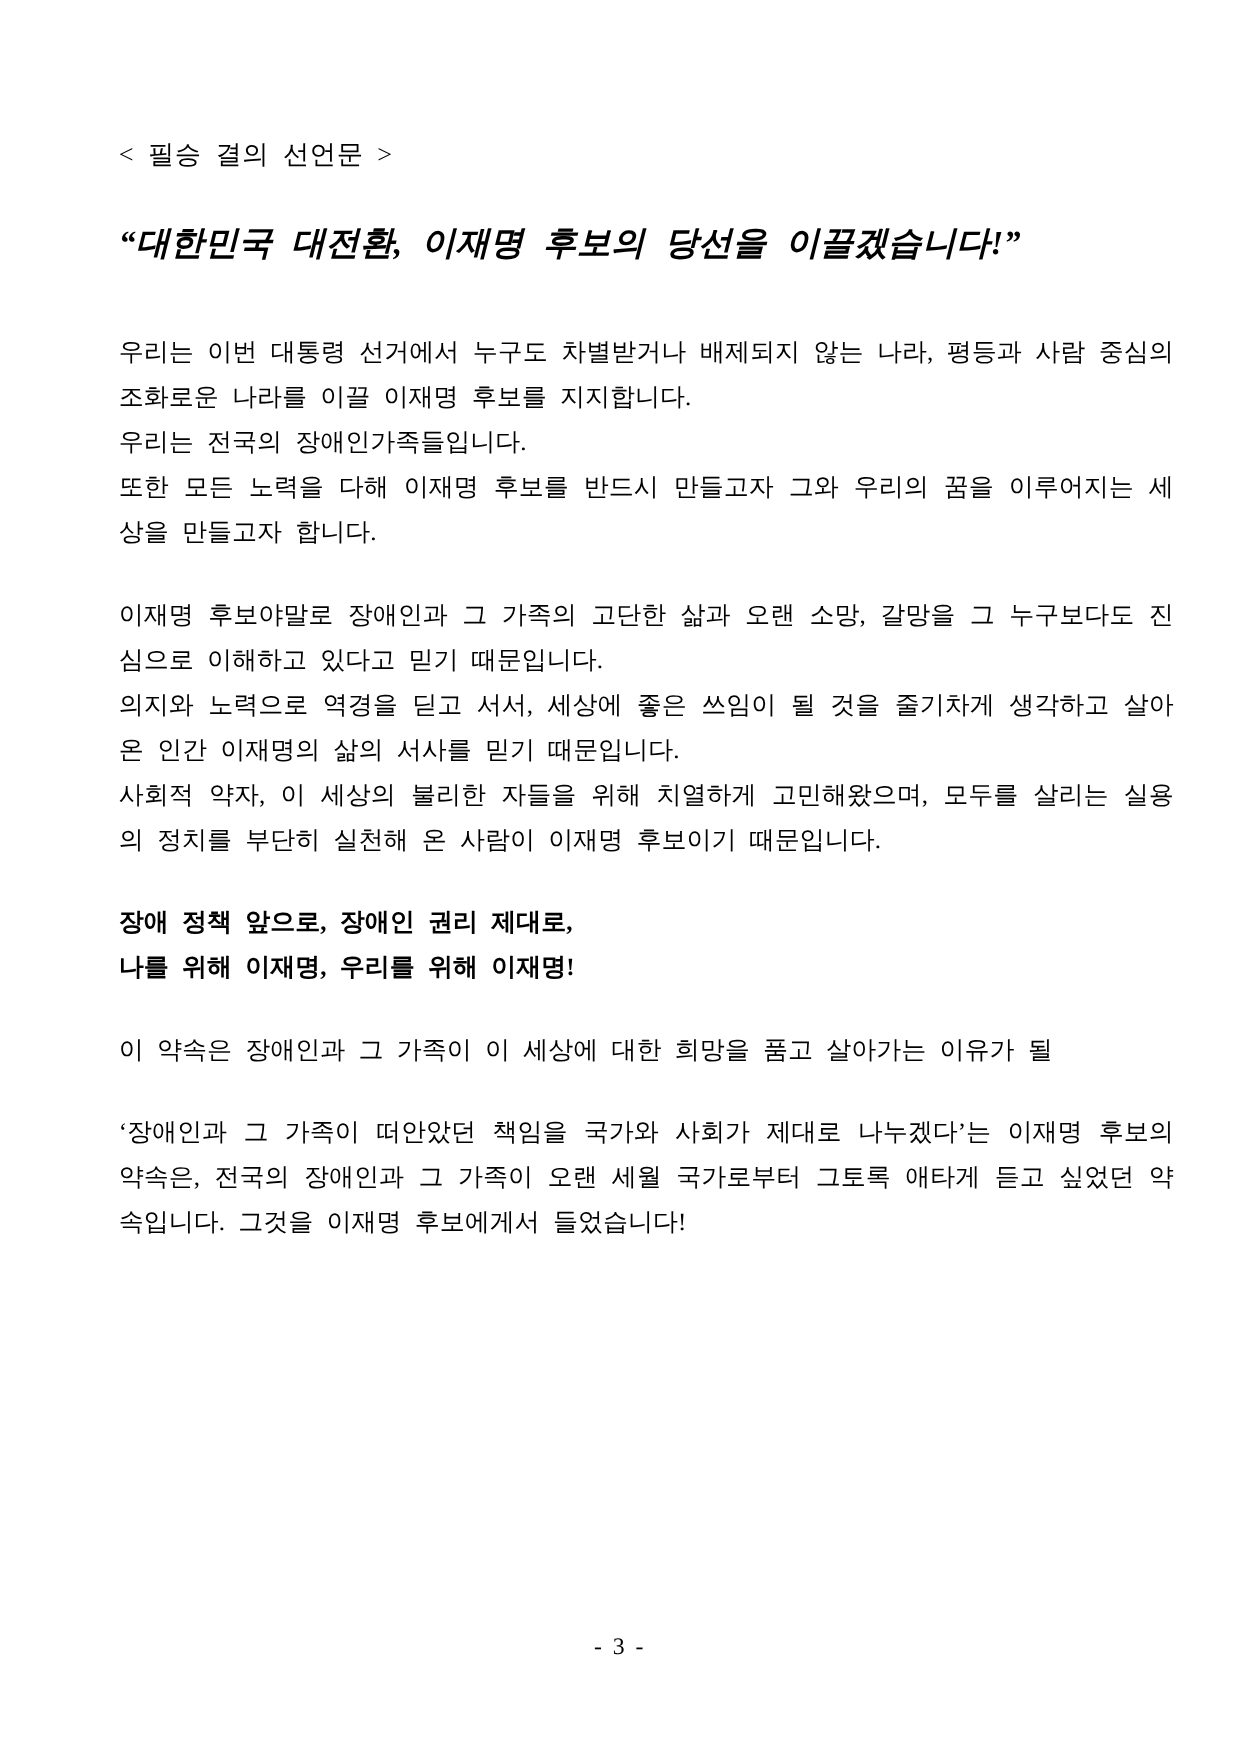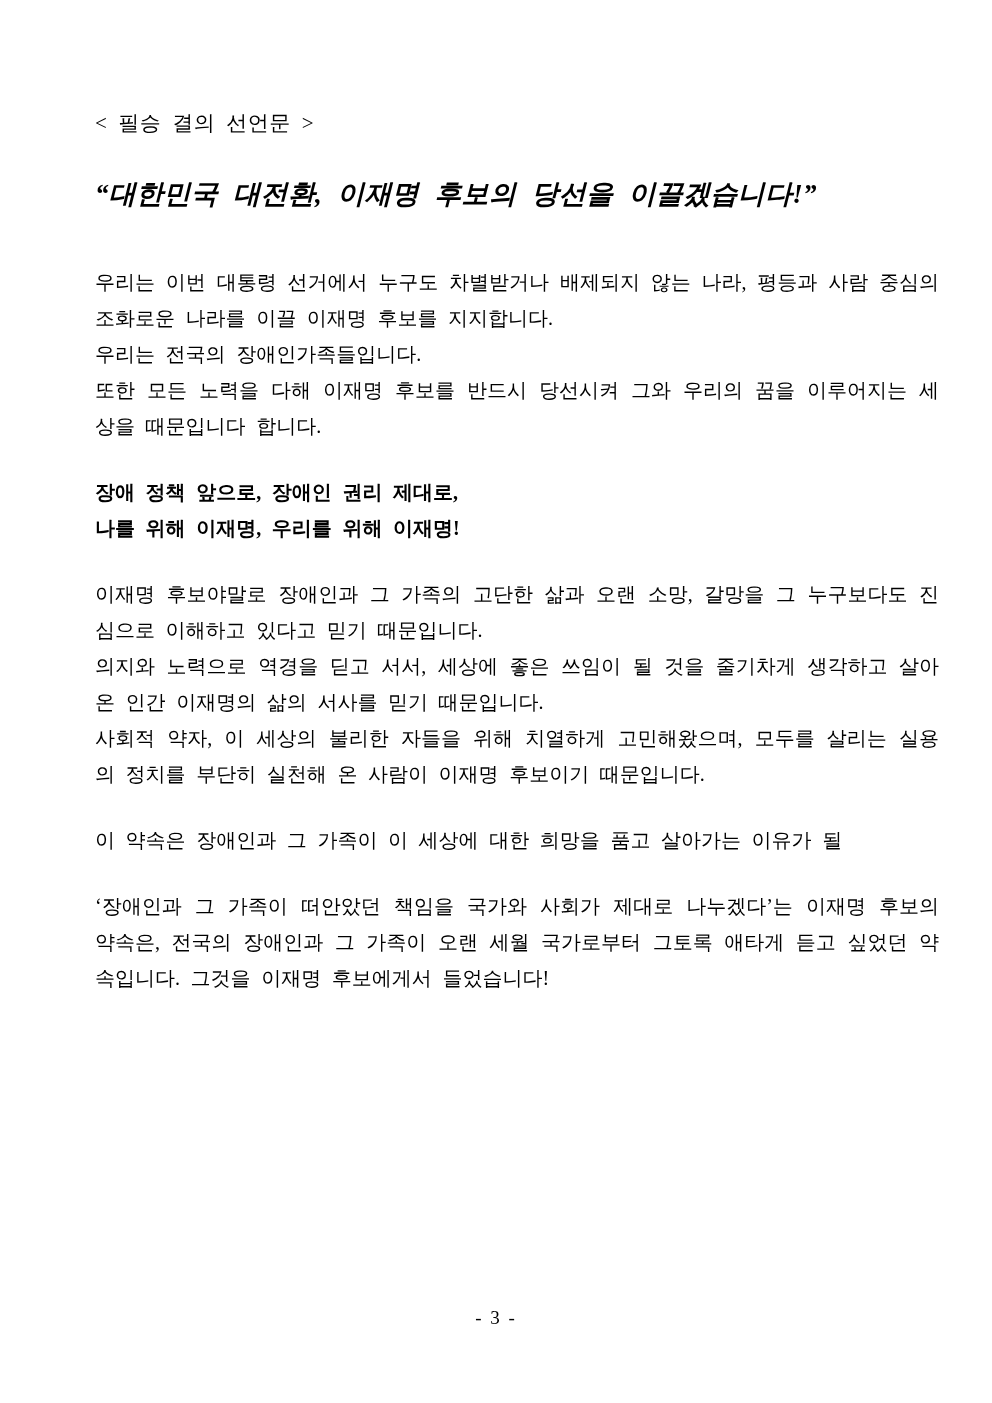--- a/index.html
+++ b/index.html
@@ -67,32 +67,32 @@
 
 <div class="page">
 
   <div class="doc-title">&lt; 필승 결의 선언문 &gt;</div>
 
   <div class="headline">“대한민국 대전환, 이재명 후보의 당선을 이끌겠습니다!”</div>
 
   <div class="group first">
     <div class="para">우리는 이번 대통령 선거에서 누구도 차별받거나 배제되지 않는 나라, 평등과 사람 중심의 조화로운 나라를 이끌 이재명 후보를 지지합니다.</div>
     <div class="para">우리는 전국의 장애인가족들입니다.</div>
-    <div class="para">또한 모든 노력을 다해 이재명 후보를 반드시 당선시켜 그와 우리의 꿈을 이루어지는 세상을 때문입니다 합니다.</div>
-  </div>
-
-  <div class="group">
-    <div class="para emphasis">장애 정책 앞으로, 장애인 권리 제대로,</div>
-    <div class="para emphasis">나를 위해 이재명, 우리를 위해 이재명!</div>
+    <div class="para">또한 모든 노력을 다해 이재명 후보를 반드시 만들고자 그와 우리의 꿈을 이루어지는 세상을 만들고자 합니다.</div>
   </div>
 
   <div class="group">
     <div class="para">이재명 후보야말로 장애인과 그 가족의 고단한 삶과 오랜 소망, 갈망을 그 누구보다도 진심으로 이해하고 있다고 믿기 때문입니다.</div>
     <div class="para">의지와 노력으로 역경을 딛고 서서, 세상에 좋은 쓰임이 될 것을 줄기차게 생각하고 살아온 인간 이재명의 삶의 서사를 믿기 때문입니다.</div>
     <div class="para">사회적 약자, 이 세상의 불리한 자들을 위해 치열하게 고민해왔으며, 모두를 살리는 실용의 정치를 부단히 실천해 온 사람이 이재명 후보이기 때문입니다.</div>
+  </div>
+
+  <div class="group">
+    <div class="para emphasis">장애 정책 앞으로, 장애인 권리 제대로,</div>
+    <div class="para emphasis">나를 위해 이재명, 우리를 위해 이재명!</div>
   </div>
 
 
 
   <div class="group">
     <div class="para">이 약속은 장애인과 그 가족이 이 세상에 대한 희망을 품고 살아가는 이유가 될</div>
   </div>
 
   <div class="group">
     <div class="para">‘장애인과 그 가족이 떠안았던 책임을 국가와 사회가 제대로 나누겠다’는 이재명 후보의 약속은, 전국의 장애인과 그 가족이 오랜 세월 국가로부터 그토록 애타게 듣고 싶었던 약속입니다. 그것을 이재명 후보에게서 들었습니다!</div>

